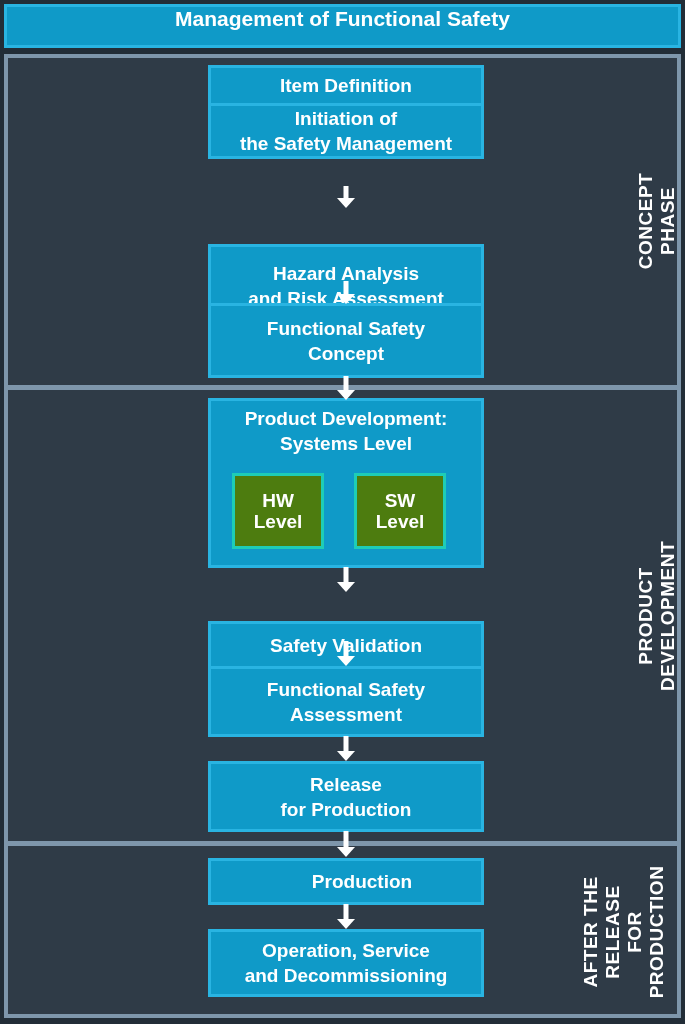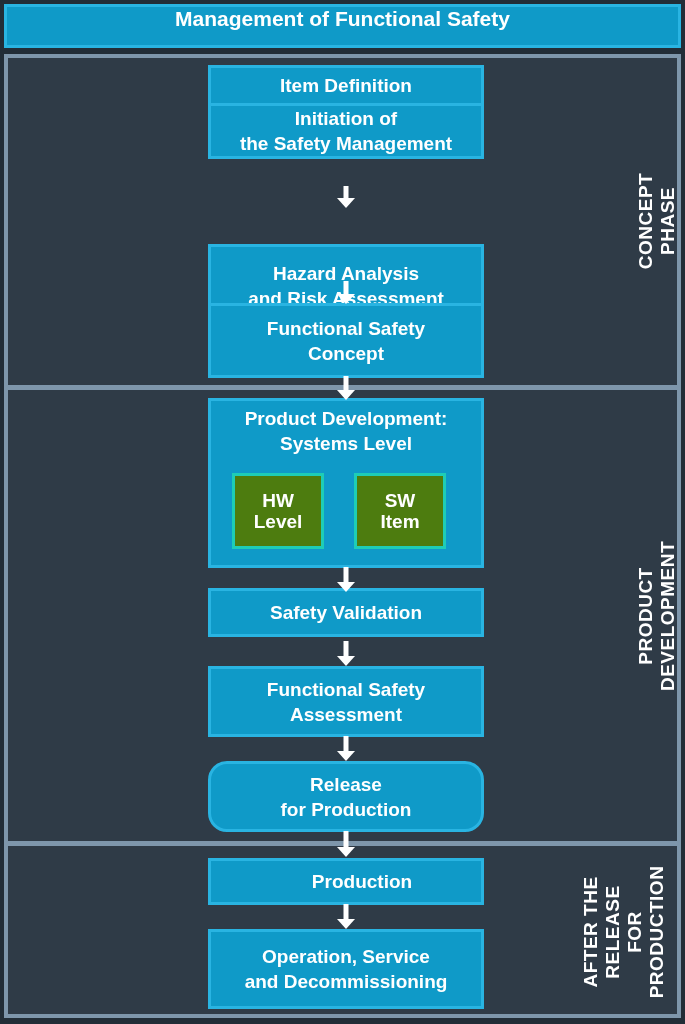--- a/index.html
+++ b/index.html
@@ -142,59 +142,59 @@
     <div class="stem"></div>
       <div class="head"></div>
   </div>
 
   <div class="node node-product" style="top:398px;height:170px;">
     <span>Product Development:
 Systems Level</span>
     <div class="sub-node sub-hw">HW
 Level</div>
     <div class="sub-node sub-sw">SW
-Item</div>
+Level</div>
   </div>
 
   <div class="arrow" style="top:567px;height:25px;">
     <div class="stem"></div>
       <div class="head"></div>
   </div>
 
-  <div class="node" style="top:588px;height:49px;">Safety Validation</div>
+  <div class="node" style="top:621px;height:49px;">Safety Validation</div>
 
   <div class="arrow" style="top:641px;height:25px;">
     <div class="stem"></div>
       <div class="head"></div>
   </div>
 
   <div class="node" style="top:666px;height:71px;">Functional Safety
 Assessment</div>
 
   <div class="arrow" style="top:736px;height:25px;">
     <div class="stem"></div>
       <div class="head"></div>
   </div>
 
-  <div class="node" style="top:761px;height:71px;border-radius:19px;">Release
+  <div class="node" style="top:761px;height:71px;">Release
 for Production</div>
 
   <div class="arrow" style="top:831px;height:26px;">
     <div class="stem"></div>
       <div class="head"></div>
   </div>
 
   <div class="node" style="top:858px;height:47px;padding-left:32px;">Production</div>
 
   <div class="arrow" style="top:904px;height:25px;">
     <div class="stem"></div>
       <div class="head"></div>
   </div>
 
-  <div class="node" style="top:929px;height:80px;">Operation, Service
+  <div class="node" style="top:929px;height:68px;">Operation, Service
 and Decommissioning</div>
 
   <div class="phase-label phase-1">CONCEPT PHASE</div>
   <div class="phase-label phase-2">PRODUCT DEVELOPMENT</div>
   <div class="phase-label phase-3">AFTER THE
 RELEASE FOR
 PRODUCTION</div>
 
 </div>
 

